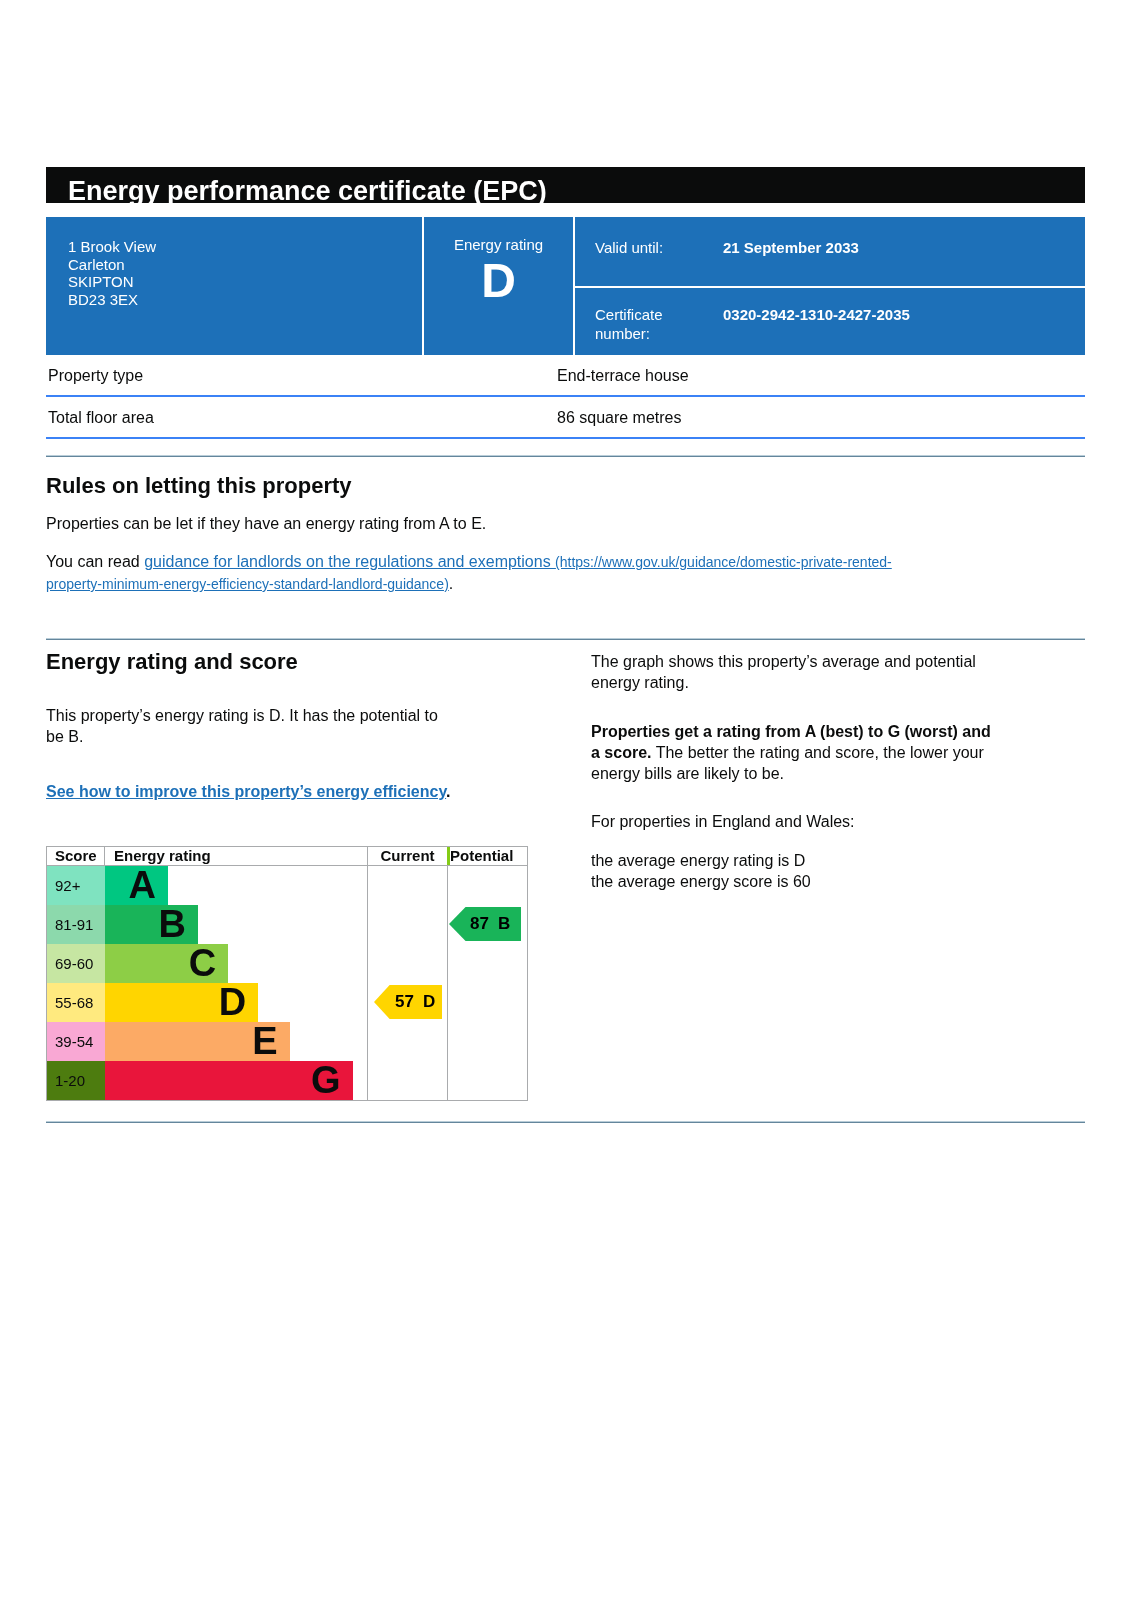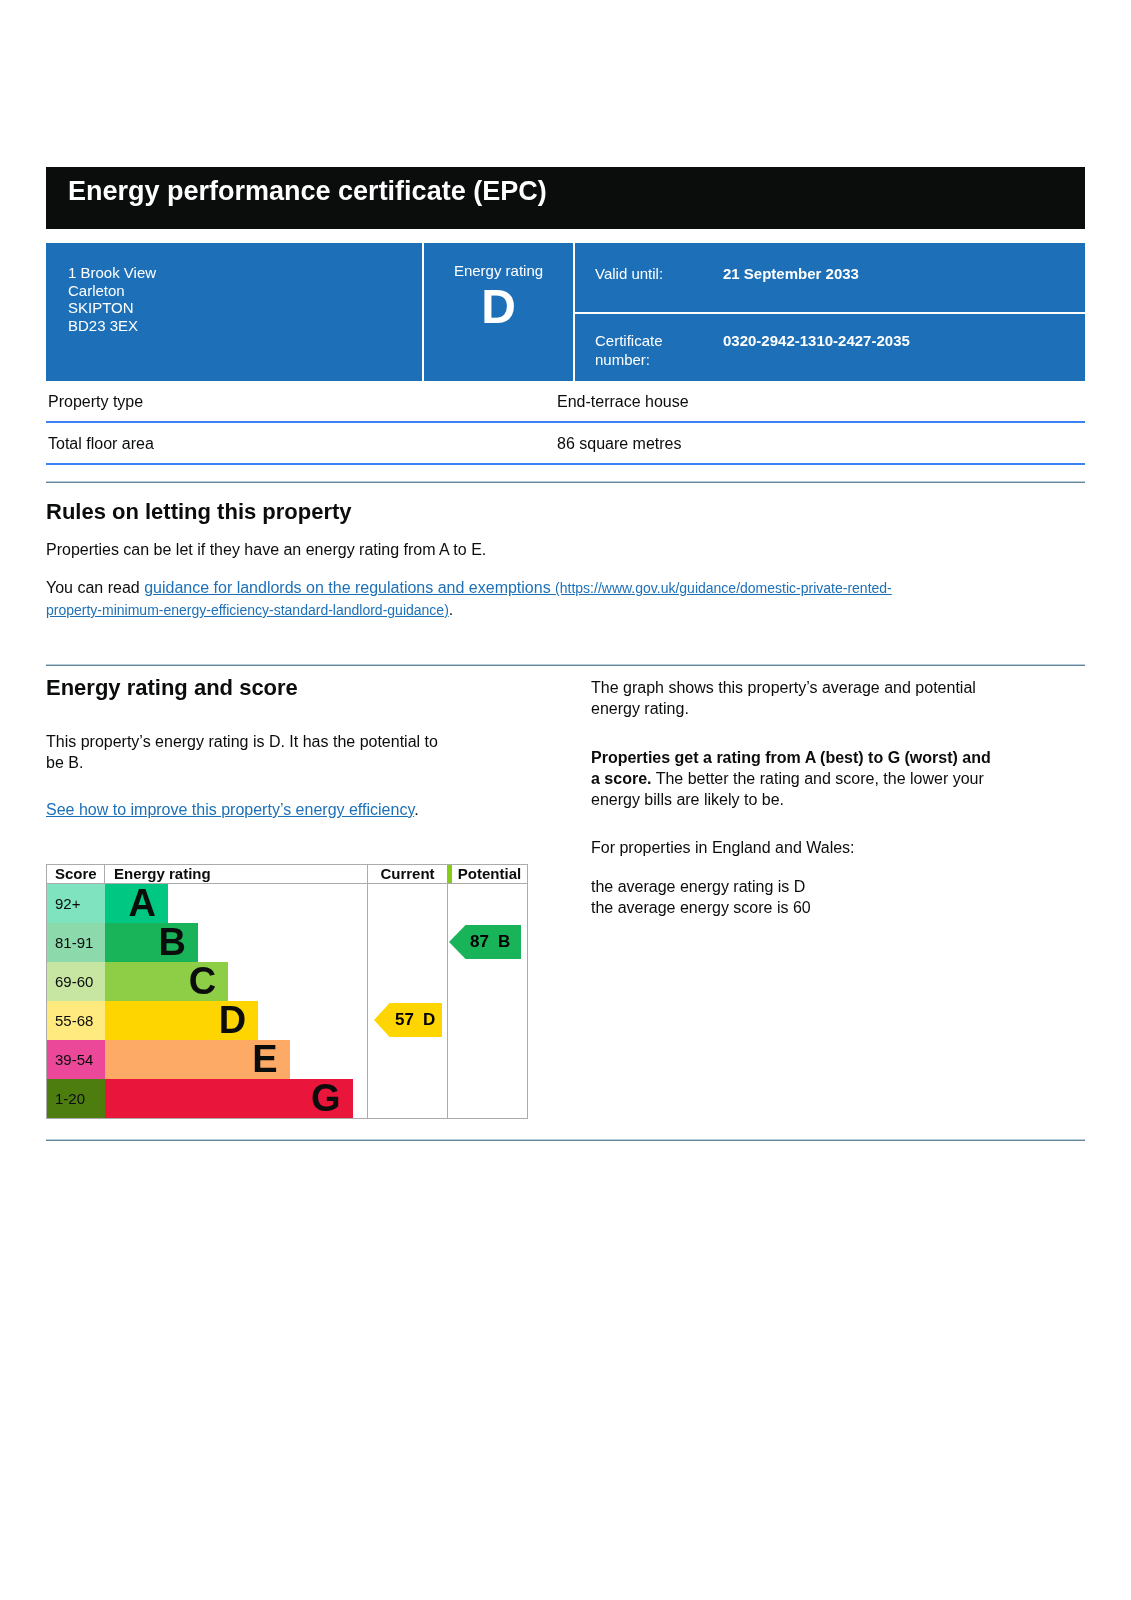--- a/index.html
+++ b/index.html
@@ -6,21 +6,21 @@
   html,body { background:#ffffff; }
   body {
     width:1131px; height:1600px; position:relative;
     font-family:"Liberation Sans", sans-serif;
     color:#0b0c0c; font-size:16px;
   }
   .page { position:absolute; left:46px; top:0; width:1039px; }
 
   
   .title-bar {
-    margin-top:167px; height:62px; background:#0b0c0c; color:#ffffff;
+    margin-top:167px; height:36px; background:#0b0c0c; color:#ffffff;
     font-size:27px; font-weight:bold; line-height:48px; padding-left:22px;
   }
 
   
   .summary { margin-top:14px; height:138px; background:#1d70b8; color:#ffffff; display:flex; }
   .sum-address { width:378px; border-right:2px solid #ffffff; padding:21px 0 0 22px;
                  font-size:15px; line-height:17.5px; }
   .sum-rating  { width:151px; border-right:2px solid #ffffff; text-align:center; }
   .sum-rating .lbl { margin-top:19px; font-size:15px; }
   .sum-rating .big { margin-top:2px; font-size:48px; font-weight:bold; line-height:52px; }
@@ -46,33 +46,33 @@
   .p-let { margin-top:14px; }
   .p-read { margin-top:17px; }
   a.link { color:#1d70b8; text-decoration:underline; cursor:pointer; }
   .url-small { font-size:14px; }
 
   
   .columns { margin-top:9px; display:flex; }
   .col-left  { width:484px; margin-right:61px; }
   .col-right { width:494px; padding-top:2px; }
   .p-rating { margin-top:30px; }
-  .p-improve { margin-top:26px; }
+  .p-improve { margin-top:34px;font-weight:bold; }
   .rp2 { margin-top:28px; }
   .rp3 { margin-top:27px; }
   .rp4 { margin-top:18px; }
   .bold { font-weight:bold; }
 
   
   .chart { margin-top:44px; width:482px; border:1px solid #a9abad; background:#ffffff; }
   .chead { display:flex; height:19px; border-bottom:1px solid #a9abad; font-weight:bold; font-size:15px; line-height:17px; }
   .ch-score   { width:58px;  padding-left:8px; border-right:1px solid #a9abad; }
   .ch-rating  { width:262px; padding-left:9px; }
   .ch-current { width:80px;  border-left:1px solid #a9abad; text-align:center; }
-  .ch-pot     { flex:1;      border-left:5px solid #84cc16; text-align:center; }
+  .ch-pot     { flex:1;      border-left:3px solid #84cc16; text-align:left; }
   .crow { display:flex; height:39px; }
   .cscore { width:58px; font-size:15px; font-weight:normal; line-height:39px; padding-left:8px; }
   .crating { width:262px; }
   .cbar { height:100%; display:flex; align-items:center; justify-content:flex-end;
           padding-right:12px; font-size:38px; font-weight:bold; color:#0b0c0c; }
   .ccur { width:80px; border-left:1px solid #a9abad; position:relative; }
   .cpot { flex:1;     border-left:1px solid #a9abad; position:relative; }
   .arrow { position:absolute; top:2px; height:34px; display:flex; align-items:center;
            clip-path:polygon(23% 0, 100% 0, 100% 100%, 23% 100%, 0 50%);
            font-size:17px; font-weight:bold; color:#000000; padding-left:21px; }
@@ -190,21 +190,21 @@
               </div>
               <div class="ccur">
                 <div class="arrow arrow-current" style="background: rgb(255, 213, 0);">
                   <span class="anum">57</span>
                   <span class="altr">D</span>
                 </div>
               </div>
               <div class="cpot"></div>
             </div>
             <div class="crow">
-              <div class="cscore" style="background: #ec4899;">39-54</div>
+              <div class="cscore" style="background: #f9a8d4;">39-54</div>
               <div class="crating">
                 <div class="cbar" style="width: 70.5%; background: rgb(252, 170, 101);">E</div>
               </div>
               <div class="ccur"></div>
               <div class="cpot"></div>
             </div>
             <div class="crow">
               <div class="cscore" style="background: #4d7c0f;">1-20</div>
               <div class="crating">
                 <div class="cbar" style="width: 94.5%; background: rgb(233, 21, 59);">G</div>

